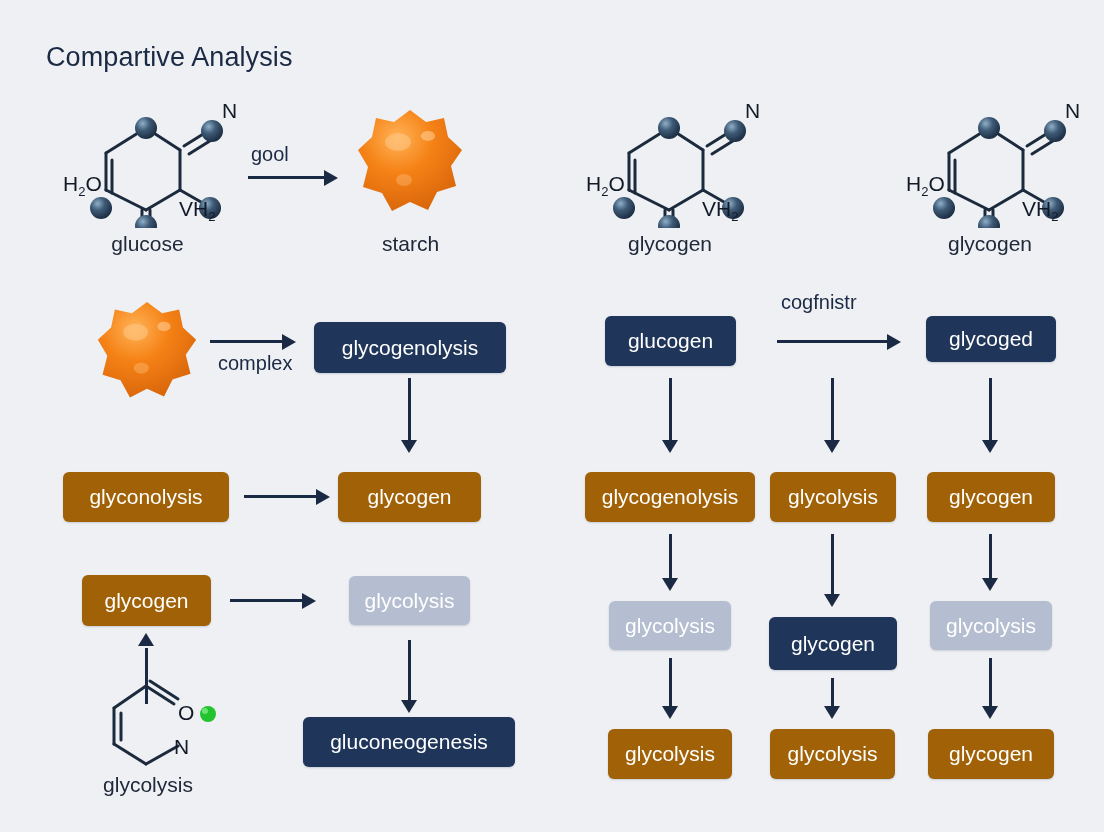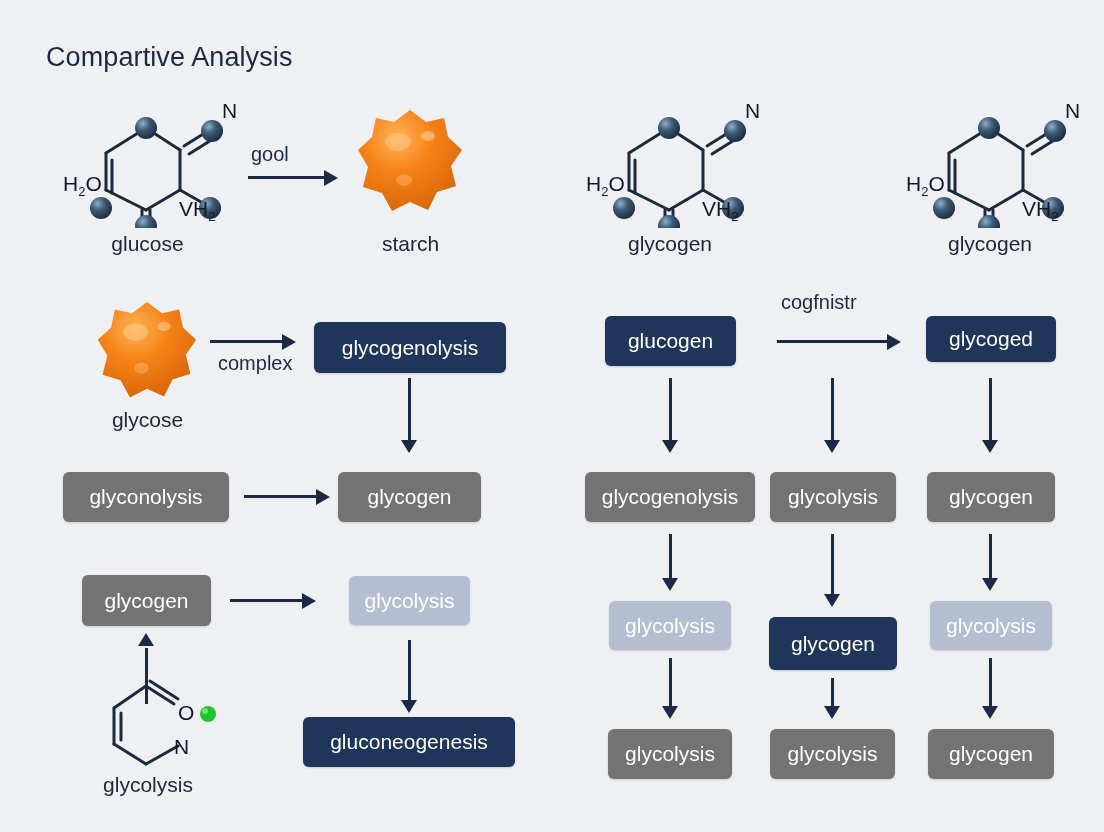--- a/index.html
+++ b/index.html
@@ -24,21 +24,21 @@
     display:flex;align-items:center;justify-content:center;
     border-radius:6px;
     color:#ffffff;
     font-size:21px;
     white-space:nowrap;
     box-shadow:0 1px 2px rgba(30,45,75,.18);
     box-sizing:border-box;
     padding:0 10px;
   }
   .box.dark{background:#1f3559;}
-  .box.mid{background:#737373;}
+  .box.mid{background:#a16207;}
   .box.light{background:#b4bed0;}
 
   
   .arrow-line{position:absolute;background:#1b2a44;}
   .ah{position:absolute;width:0;height:0;}
   .ah-down{border-left:8px solid transparent;border-right:8px solid transparent;border-top:13px solid #1b2a44;}
   .ah-up{border-left:8px solid transparent;border-right:8px solid transparent;border-bottom:13px solid #1b2a44;}
   .ah-right{border-top:8px solid transparent;border-bottom:8px solid transparent;border-left:14px solid #1b2a44;}
 
   .arrow-label{
@@ -132,21 +132,20 @@
           <stop offset="45%" stop-color="#f58216"></stop>
           <stop offset="100%" stop-color="#d9660a"></stop>
         </radialGradient>
       </defs>
       <path fill="url(#org2)" d="M54 2 L70 14 L88 10 L92 29 L106 42 L95 58 L100 78 L81 84 L72 102 L54 94 L36 103 L26 85 L7 79 L12 59 L2 42 L16 29 L20 10 L38 14 Z"></path>
       <ellipse cx="42" cy="34" rx="13" ry="9" fill="#ffc98a" opacity=".55"></ellipse>
       <ellipse cx="72" cy="28" rx="7" ry="5" fill="#ffd9a8" opacity=".5"></ellipse>
       <ellipse cx="48" cy="72" rx="8" ry="6" fill="#ffc07a" opacity=".4"></ellipse>
     </svg>
   </div>
-  <div class="mol-label" style="left:57px;top:408px;width:165px;">glycose</div>
 
   <div class="arrow-line" style="left:202px;top:340px;width:74px;height:3px;"></div>
   <div class="ah ah-right" style="left:274px;top:334px;"></div>
   <div class="arrow-label" style="left:210px;top:352px;">complex</div>
 
   <div class="box dark" style="left:306px;top:322px;width:192px;height:51px;">glycogenolysis</div>
 
   <div class="arrow-line" style="left:400px;top:378px;width:3px;height:64px;"></div>
   <div class="ah ah-down" style="left:393px;top:440px;"></div>
 

